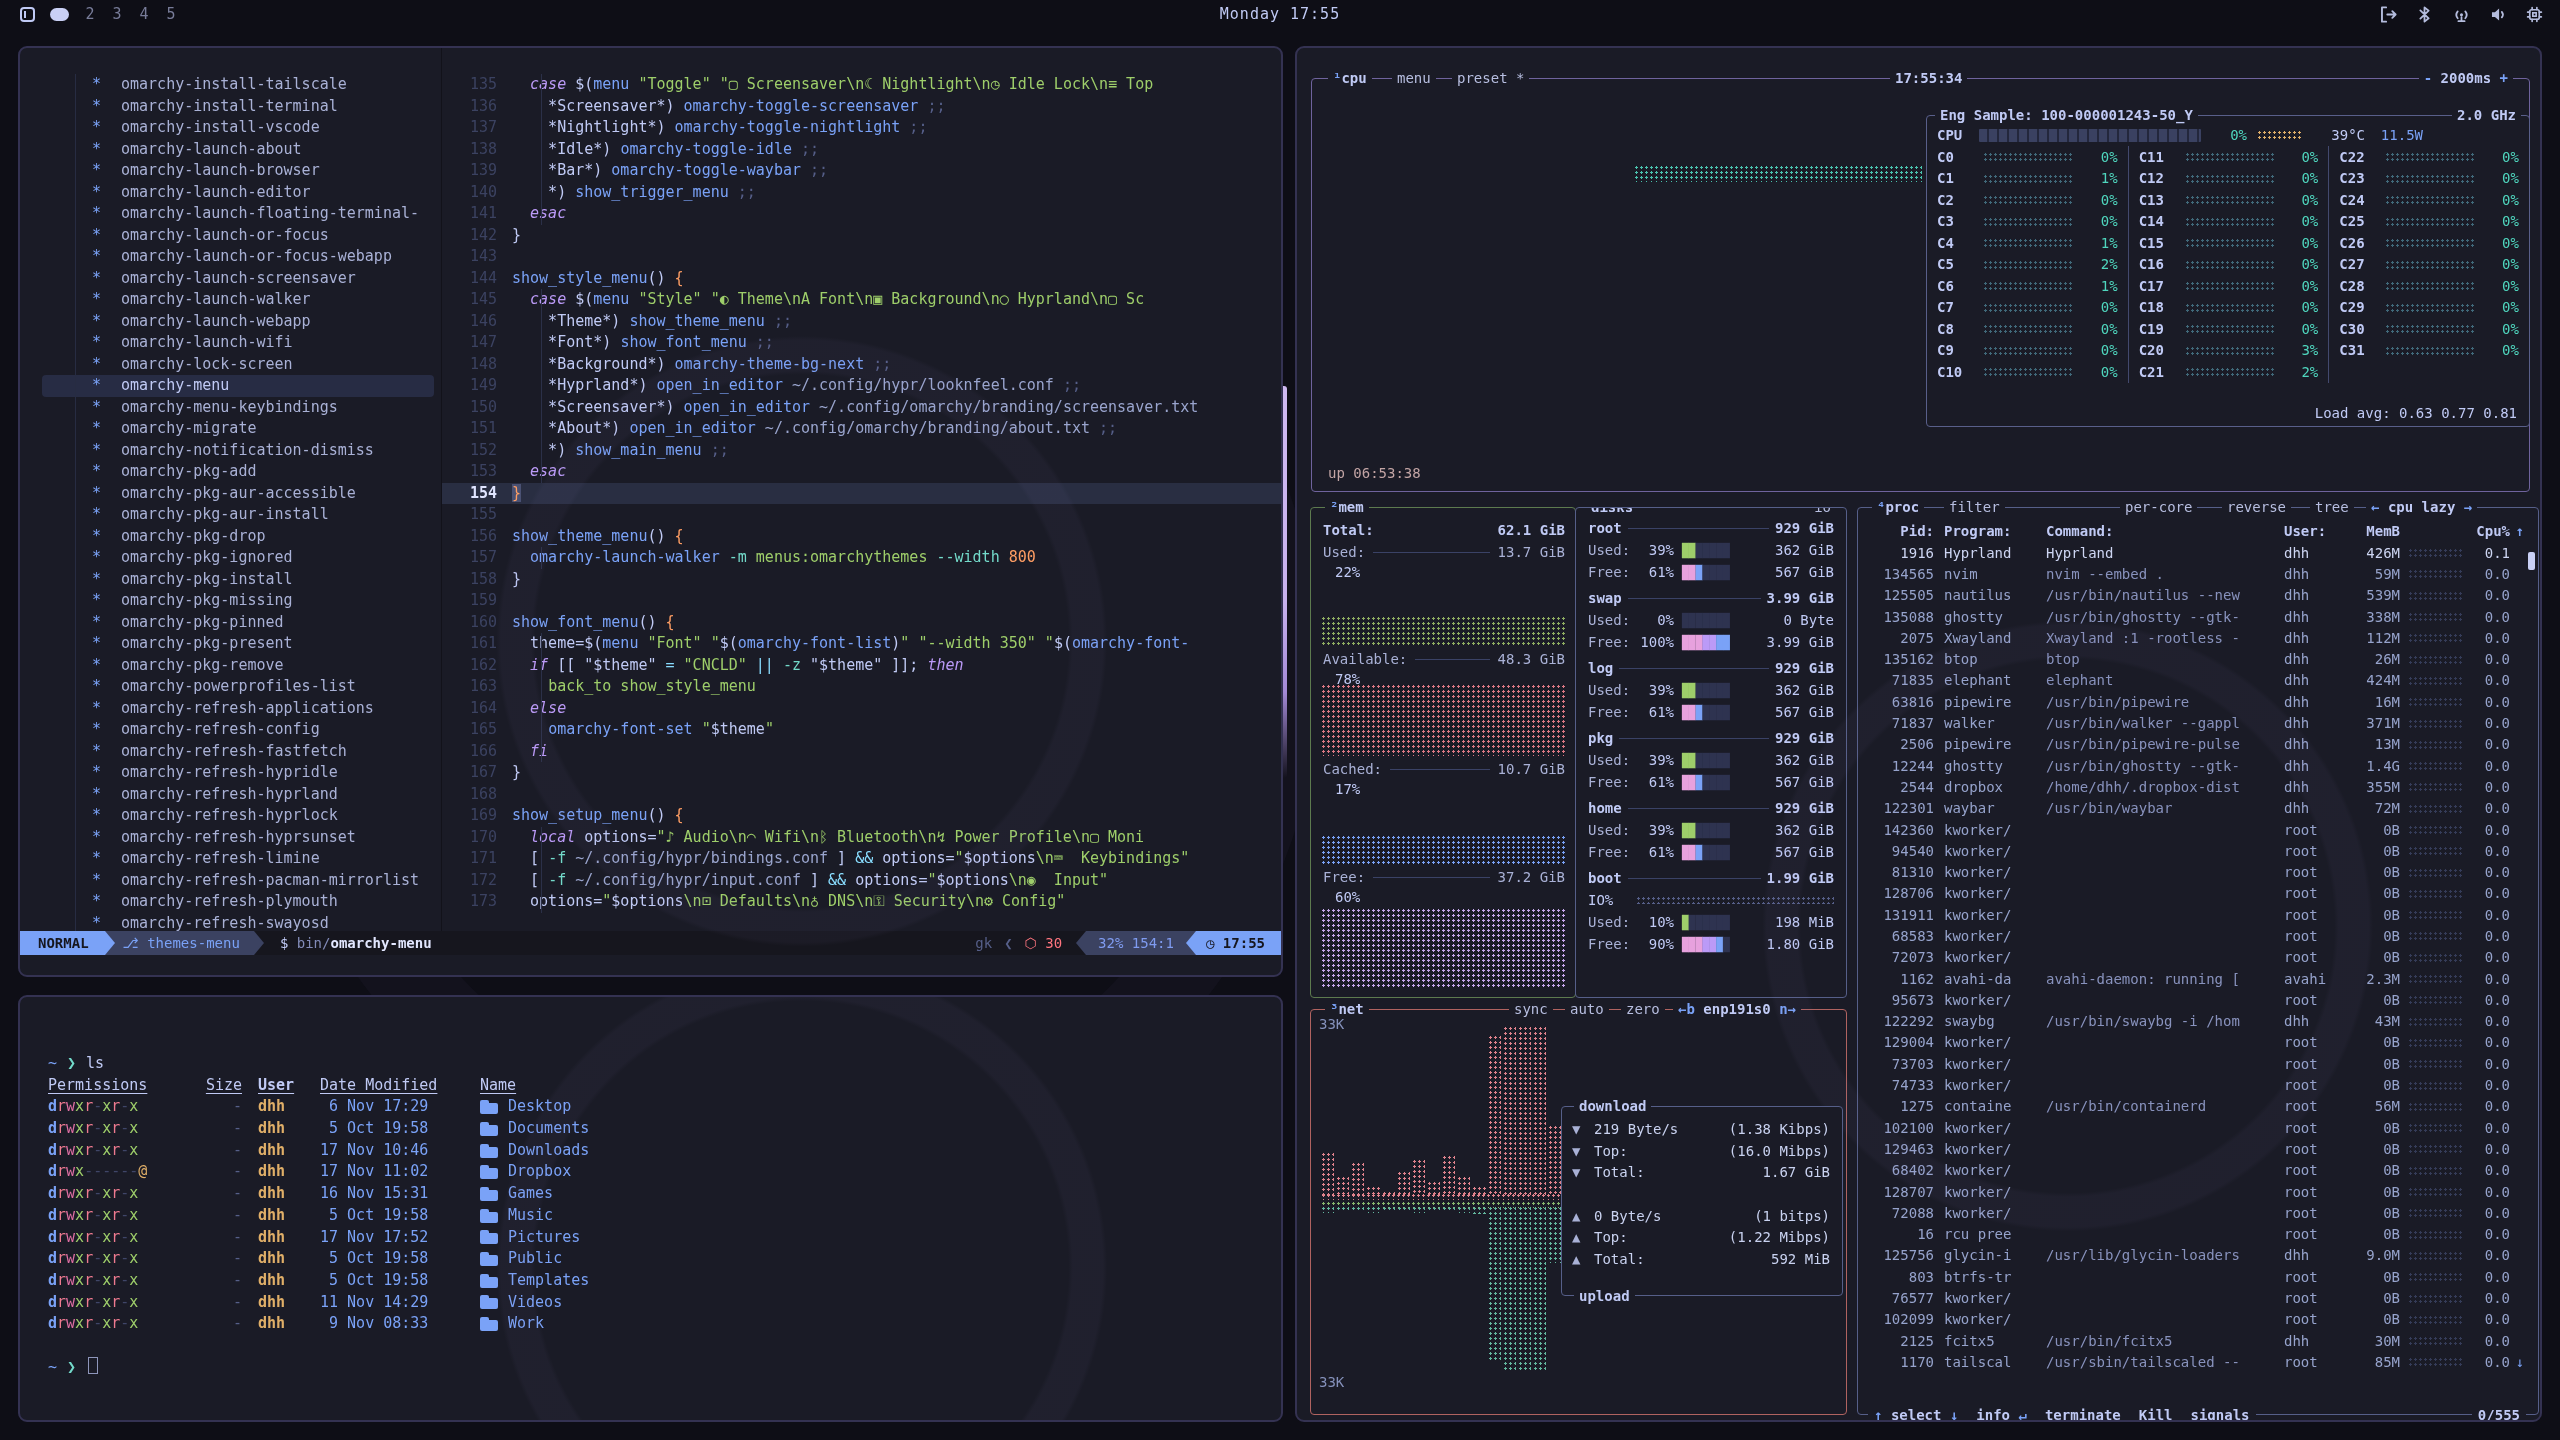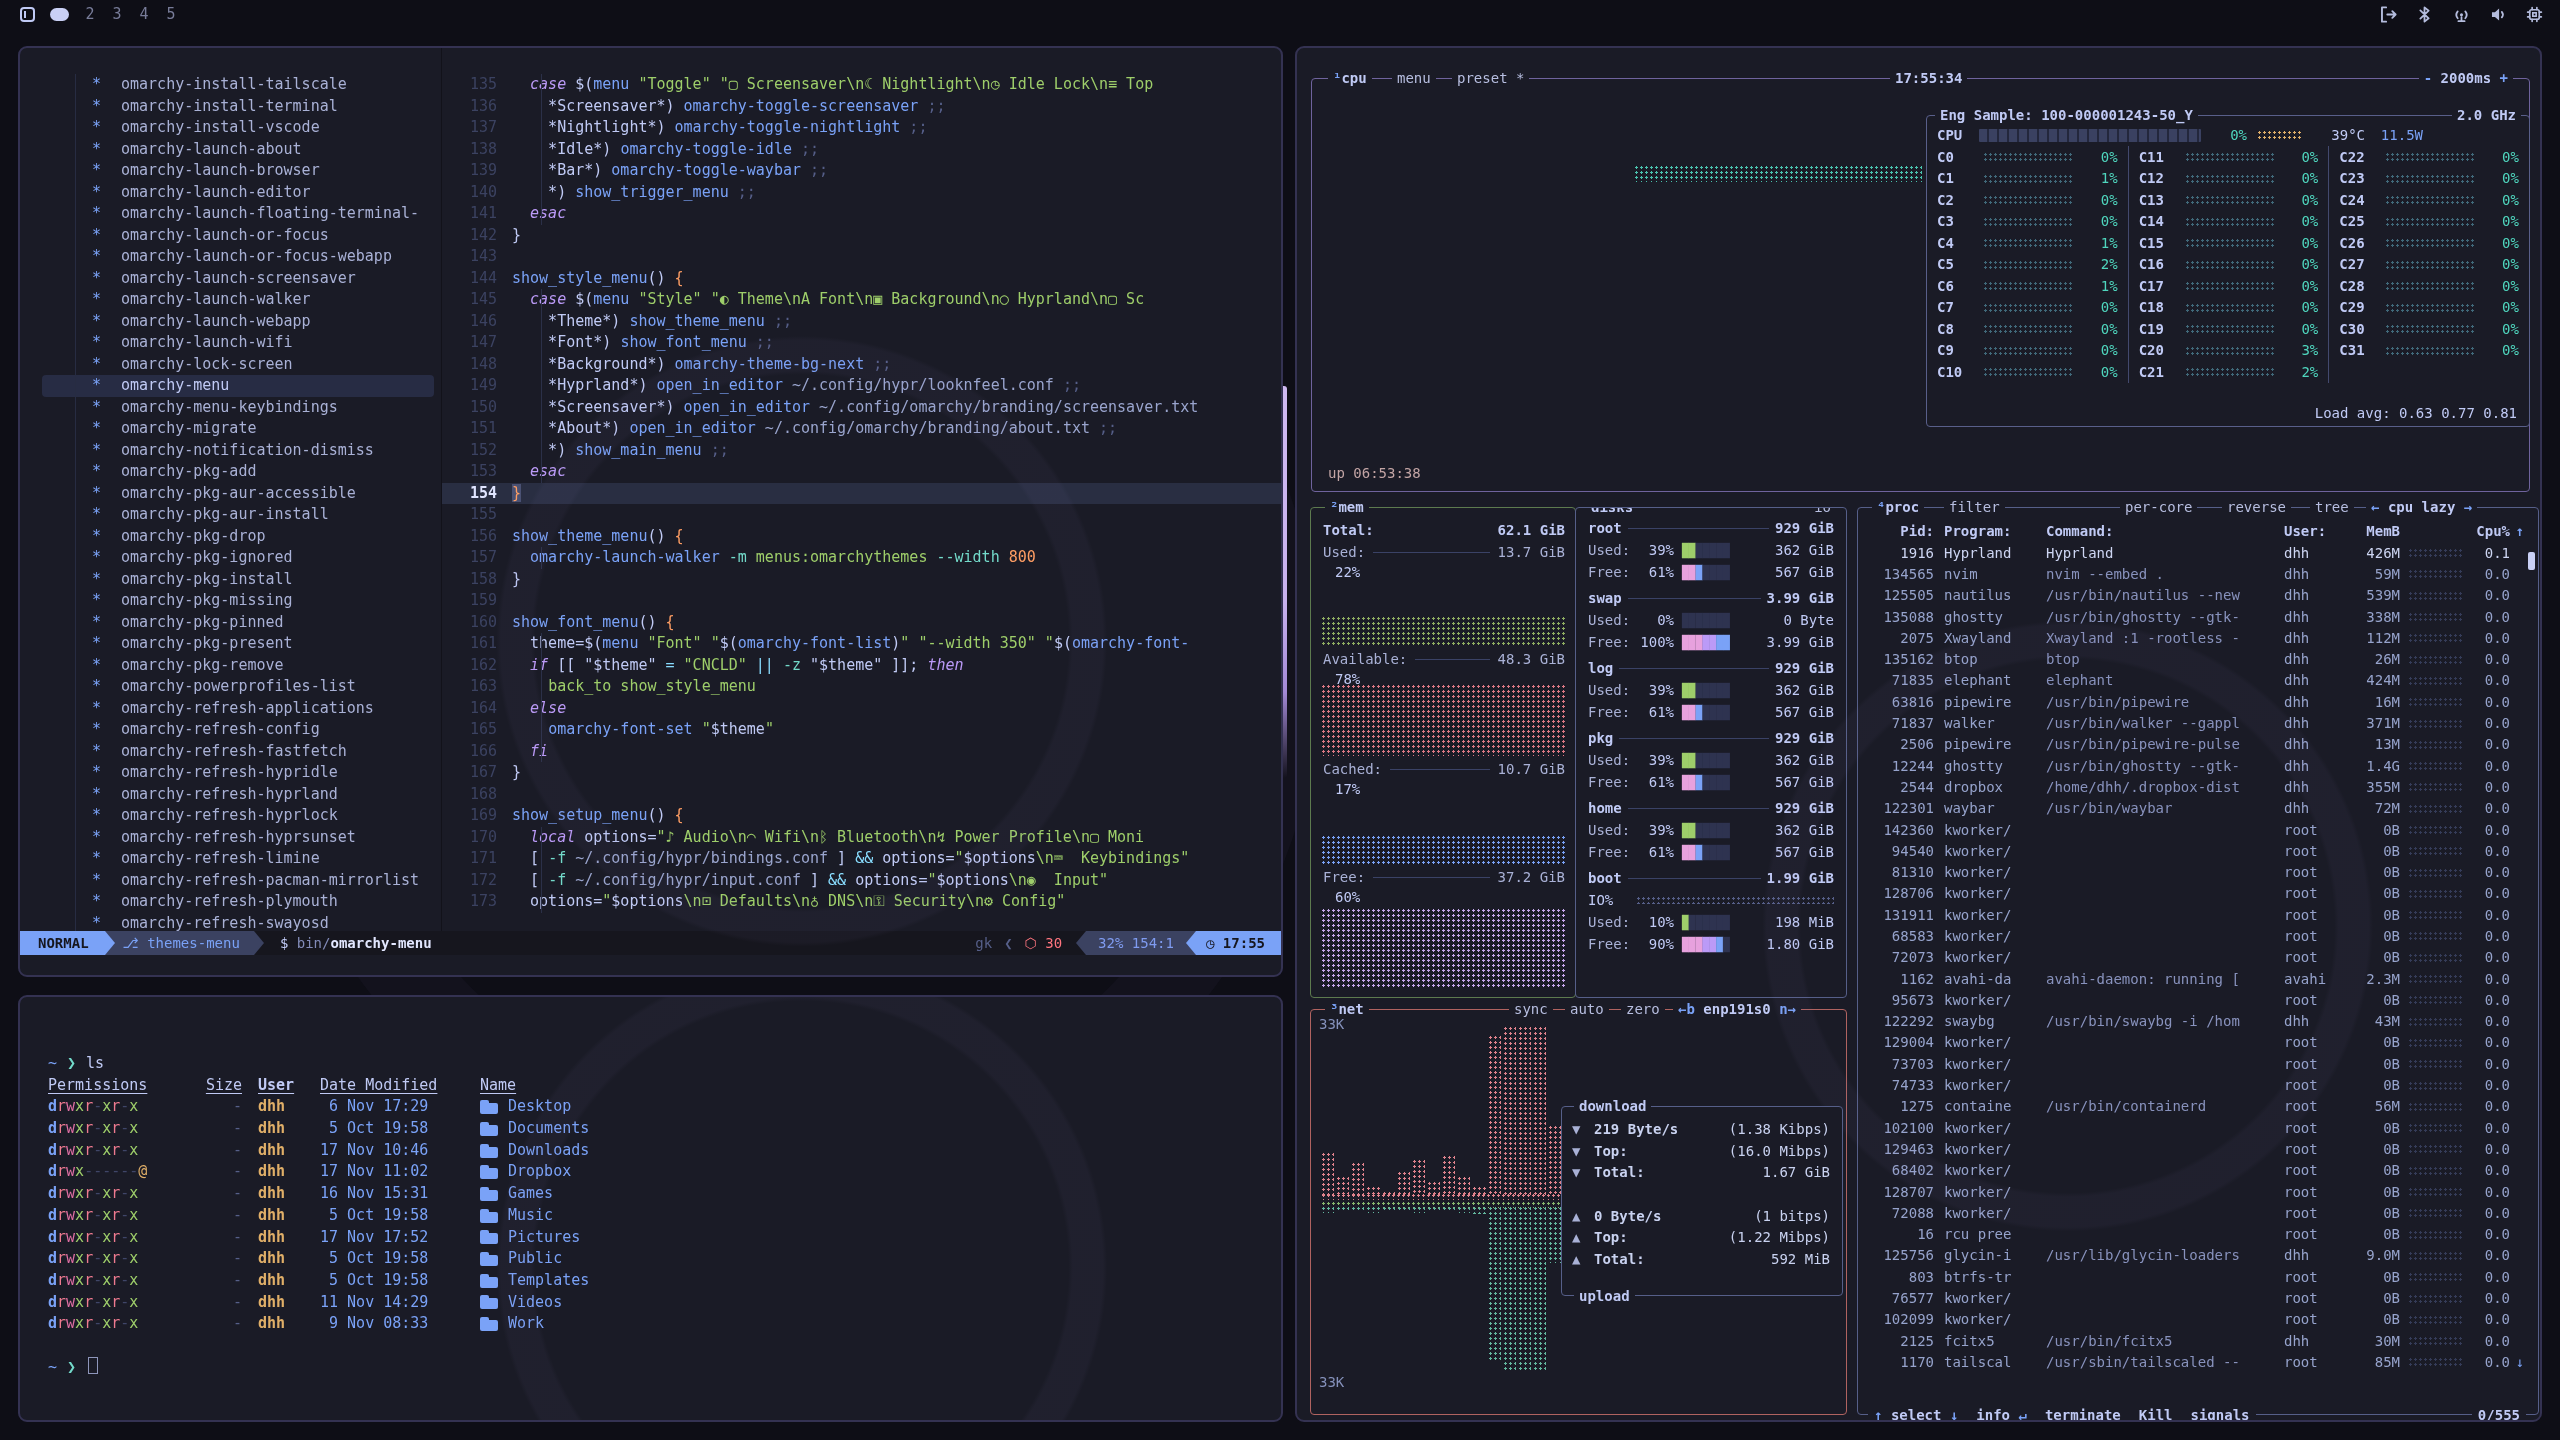--- a/index.html
+++ b/index.html
@@ -136,21 +136,21 @@
   .net-box{left:13px;top:961px;width:537px;height:406px;border-color:#b06360}
   .nscale{position:absolute;left:8px;color:#8591bb}
   .ndown{position:absolute;left:10px;right:12px;top:16px;height:170px;display:flex;align-items:flex-end;gap:2px;color:#e0828c}
   .nup{position:absolute;left:10px;right:12px;top:196px;height:164px;display:flex;align-items:flex-start;gap:2px;color:#63b89f}
   .nbar{flex:1}
   .nbase1{position:absolute;left:10px;right:40px;top:183px;height:7px;color:#e0828c}
   .nbase2{position:absolute;left:10px;right:40px;top:191px;height:7px;color:#86b86e}
   .ninfo{position:absolute;left:250px;top:96px;width:282px;height:190px;border:1px solid #565f89;border-radius:4px;background:#1a1b26;padding:12px 12px 0 10px;z-index:3}
   .nirow{display:flex;height:21.7px;line-height:21.7px;color:#c9d2f0}
   .nirow .na{width:22px;color:#a9b1d6}
-  .nirow .nl{font-weight:bold}
+  .nirow .nl{font-weight:normal}
   .nirow .nv{flex:1;text-align:right}
   .nblank{height:21.7px}
 
   .proc-box{left:560px;top:459px;width:682px;height:908px;border-color:#565f89}
   .phead{display:flex;align-items:center;height:22px;margin-top:12px;font-weight:bold;color:#c0caf5}
   .phead .up{color:#7aa2f7}
   .prow{display:flex;align-items:center;height:21.3px;color:#96a3cc}
   .prow.hi{color:#cdd5f2}
   .phead,.prow{padding:0 14px 0 8px}
   .ppid{width:68px;text-align:right;margin-right:10px}
@@ -186,20 +186,21 @@
 
         <span class="ws">2</span>
 
         <span class="ws">3</span>
 
         <span class="ws">4</span>
 
         <span class="ws">5</span>
 
     </div>
+    <div class="tb-center">Monday 17:55</div>
     <div class="tb-right">
       <span>
           <svg width="19" height="19" viewBox="0 0 16 16" fill="none" stroke="#b4bcdd" stroke-width="1.6" stroke-linecap="round" stroke-linejoin="round">
             <path d="M6 2 H2.5 V14 H6"></path>
             <path d="M7 8 H14 M11.2 5.2 L14 8 L11.2 10.8"></path>
           </svg>
         </span>
       <span>
           <svg width="19" height="19" viewBox="0 0 16 16" fill="none" stroke="#b4bcdd" stroke-width="1.5" stroke-linecap="round" stroke-linejoin="round">
             <path d="M4.5 4.5 L11.5 11.2 L8 14 V2 L11.5 4.8 L4.5 11.5"></path>

